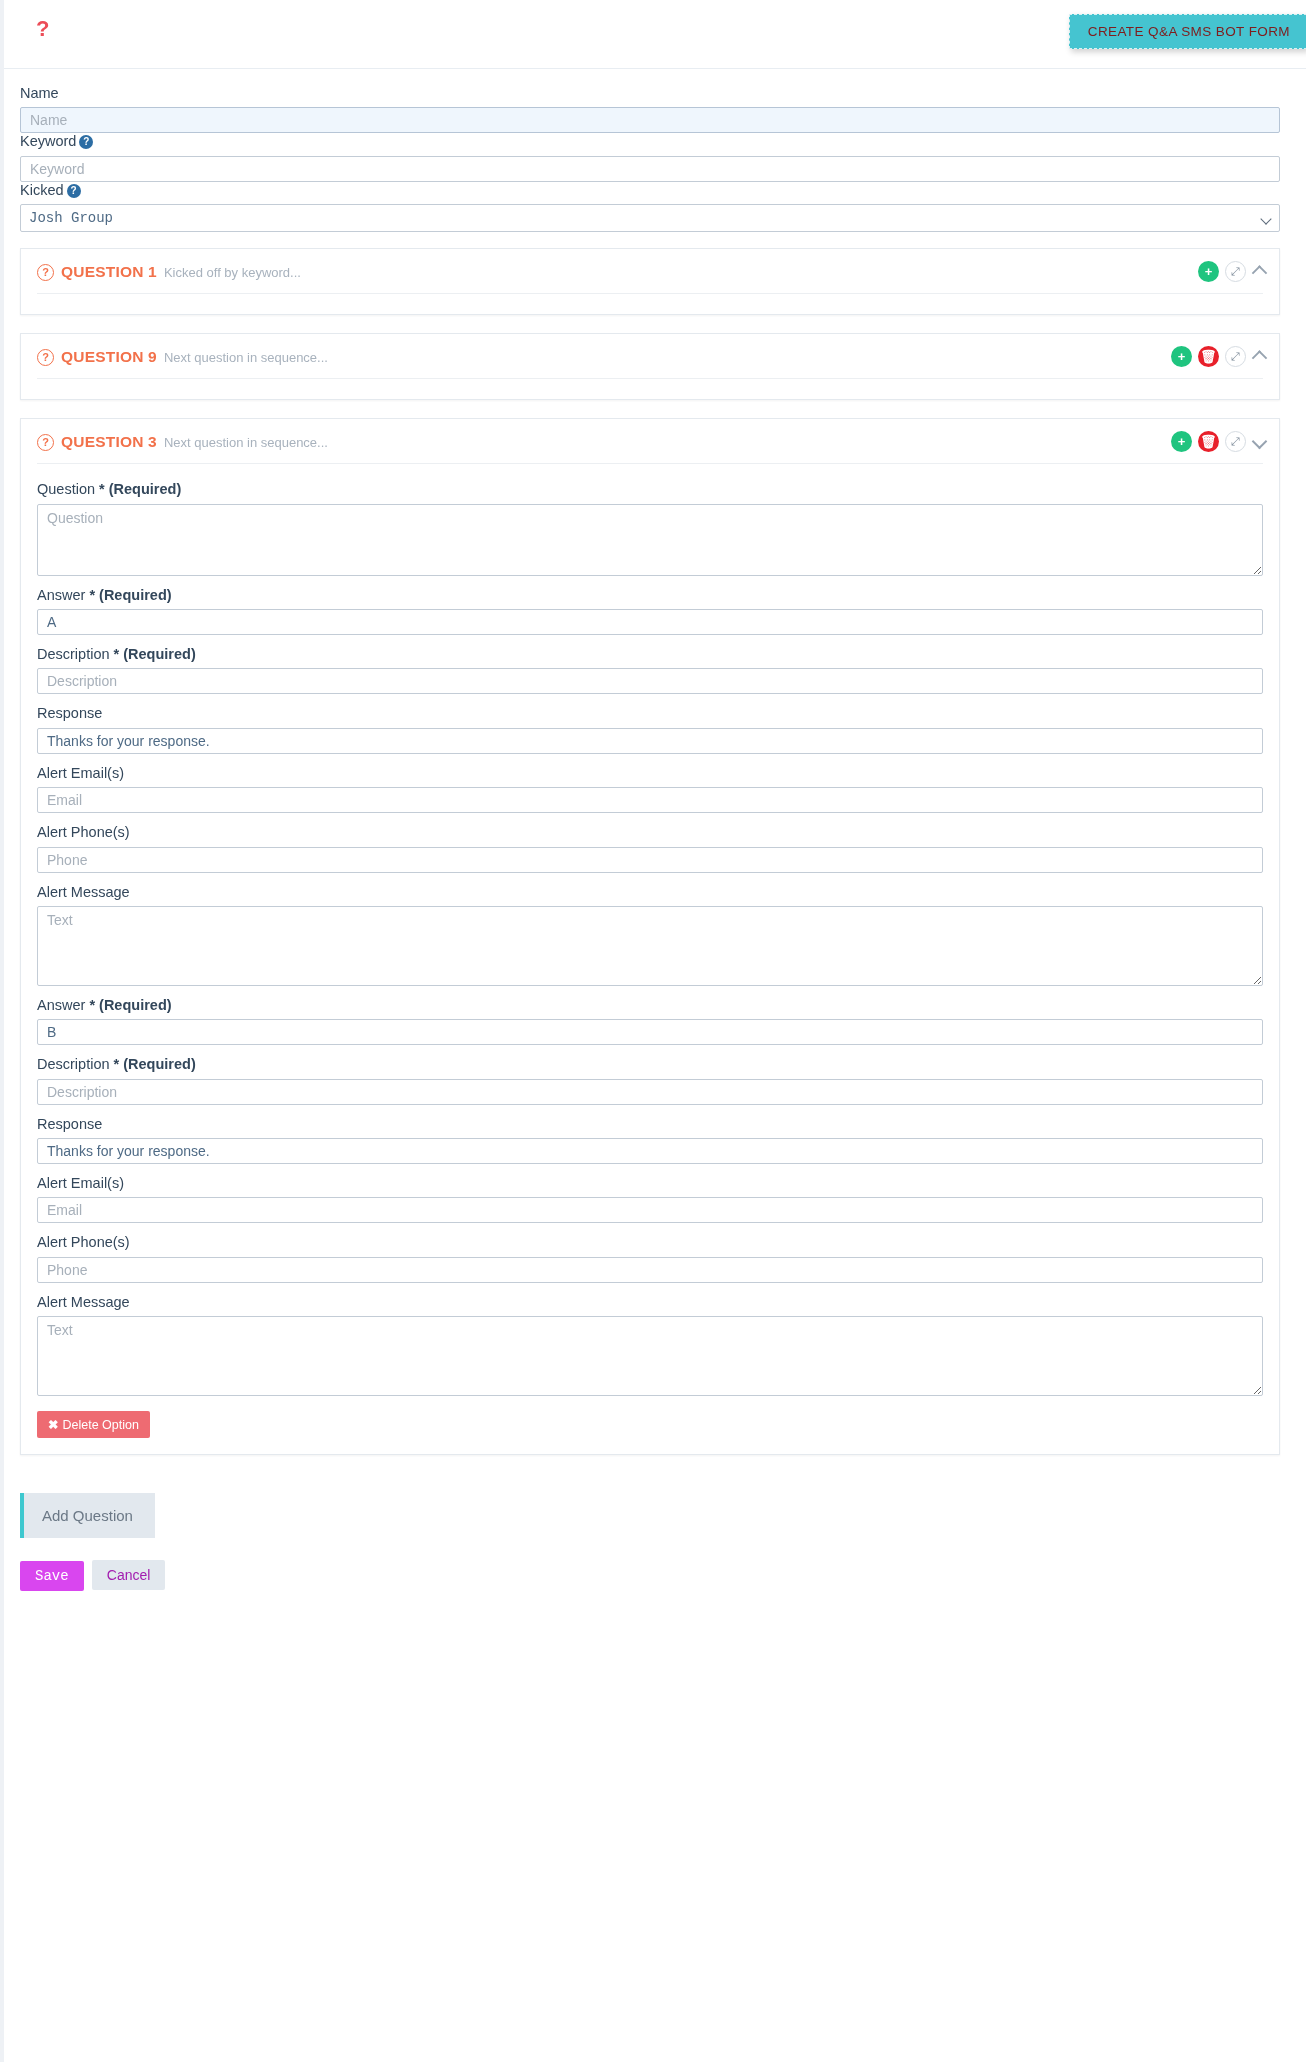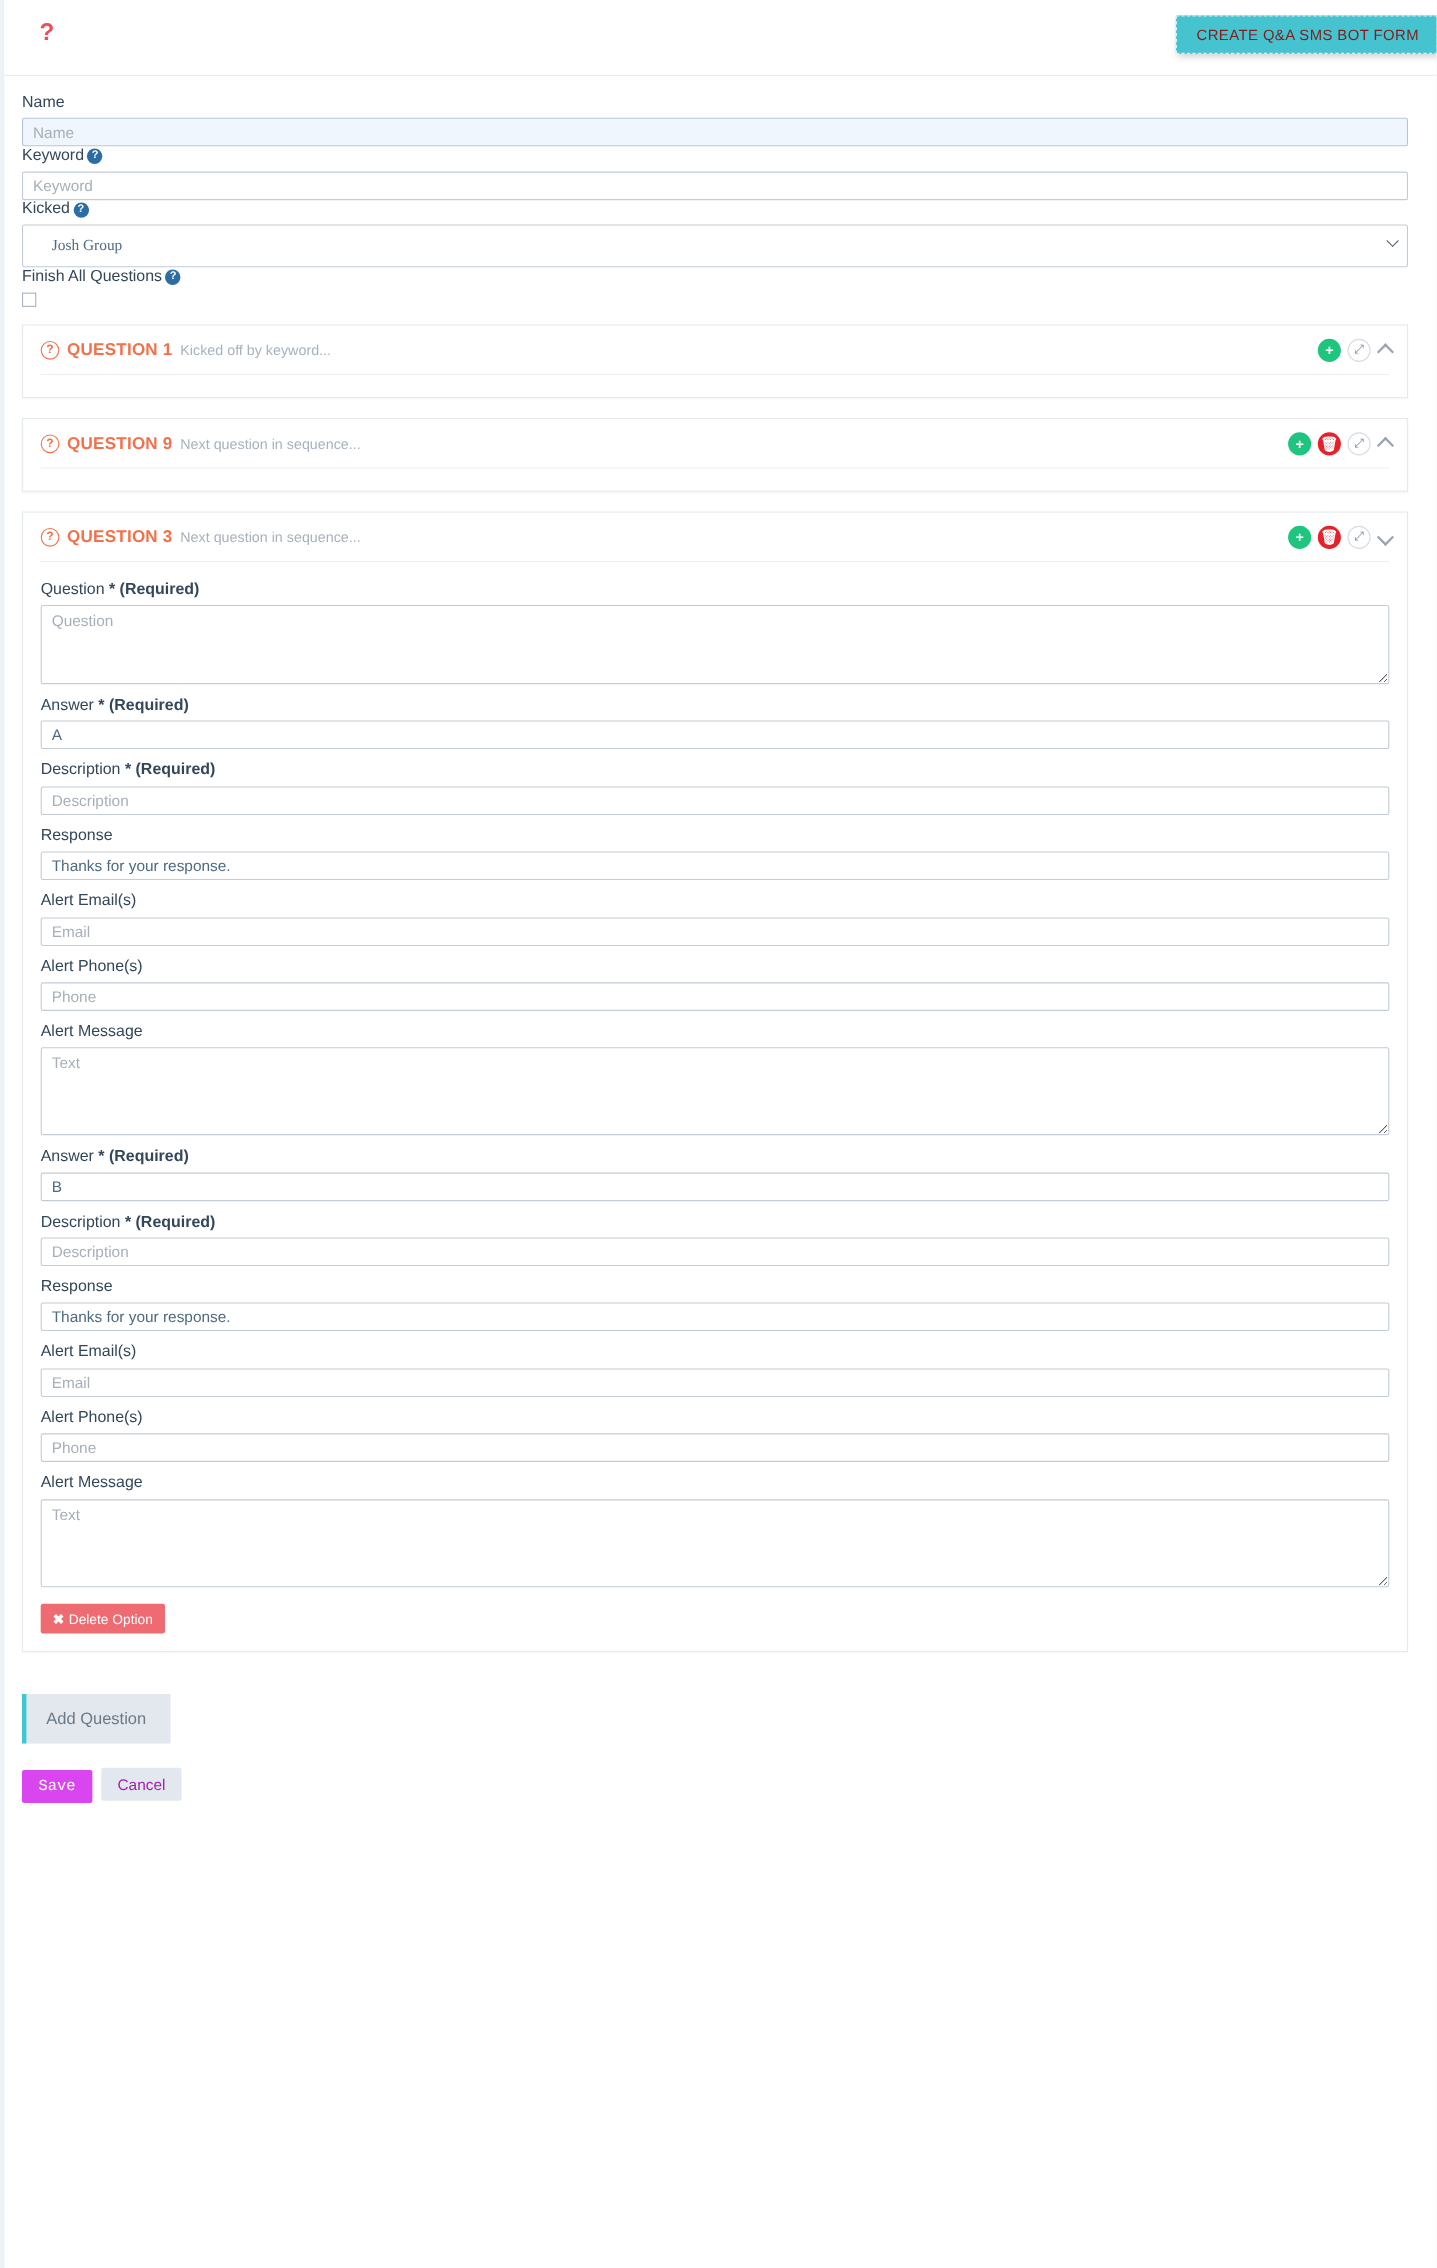--- a/index.html
+++ b/index.html
@@ -82,25 +82,25 @@
     font-family: "Liberation Sans", sans-serif;
     font-size: 14px;
     color: #4e6a85;
     background: #fff;
     outline: none;
   }
   .inp::placeholder { color: #a7b0ba; }
   .inp.focused { background: #eff6fd; border-color: #b6c5d6; }
   .sel {
     width: 100%;
-    height: 39px;
+    height: 28px;
     border: 1px solid #c3ccd6;
     border-radius: 2px;
-    padding: 2px 26px;
-    font-family: Liberation Serif, serif;
+    padding: 2px 8px;
+    font-family: Liberation Mono, monospace;
     font-size: 14px;
     color: #4e6a85;
     background: #fff;
     appearance: none;
   }
   .selwrap { position: relative; }
   .selwrap:after {
     content: "";
     position: absolute;
     right: 10px; top: 11px;
@@ -272,24 +272,20 @@
 
     <div class="fld">
       <label class="lbl"><span>Kicked</span><span class="qmark">?</span></label>
       <div class="selwrap">
         <select class="sel">
           <option>Josh Group</option>
         </select>
       </div>
     </div>
 
-    <div class="fld">
-      <label class="lbl"><span>Finish All Questions</span><span class="qmark">?</span></label>
-      <span class="cb"></span>
-    </div>
   </div>
 
   
   <div class="qpanel" style="margin-top:16px;">
     <div class="qhead">
       <div class="qtitle-row">
         <span class="qcircle">?</span>
         <span class="qname">QUESTION 1</span>
         <span class="qsub">Kicked off by keyword...</span>
       </div>

